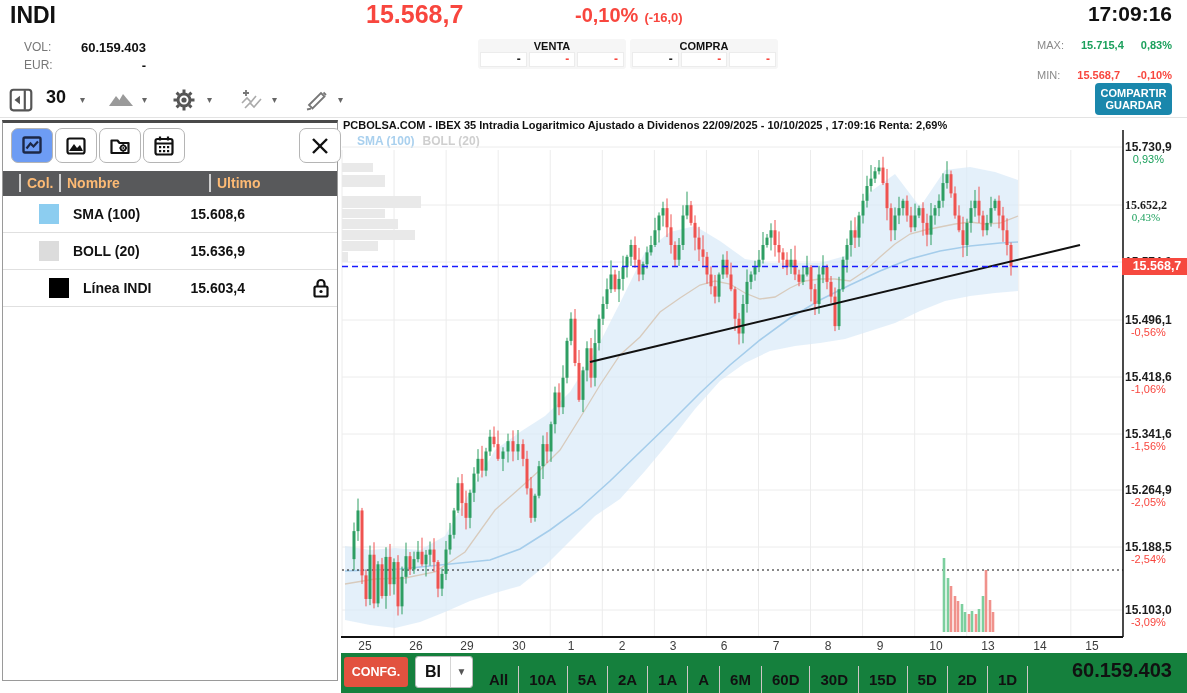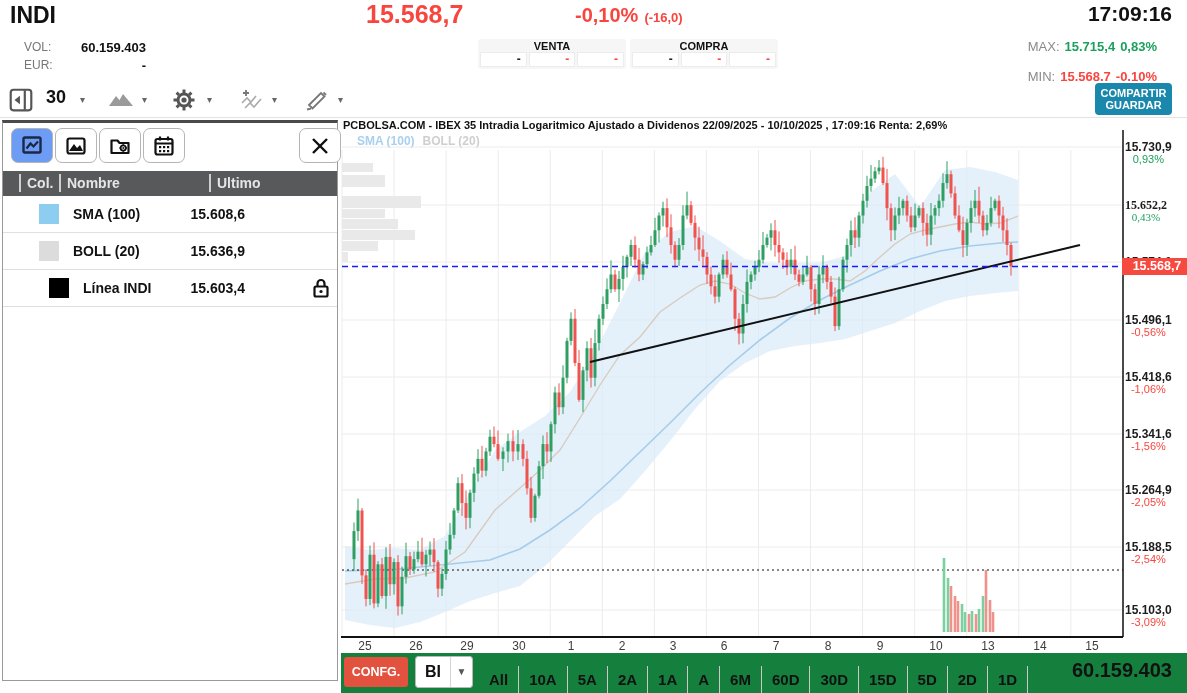--- a/index.html
+++ b/index.html
@@ -9,21 +9,21 @@
 
   
   .top { position:absolute; left:0; top:0; width:1187px; height:81px; background:#fff; }
   .sym { position:absolute; left:10px; top:2px; font-size:23px; font-weight:bold; }
   .kv  { position:absolute; left:8px; font-size:12px; color:#777;margin-left:16px; }
   .kv b{ position:absolute; left:40px; width:82px; text-align:right; color:#111; font-size:13px; }
   .mainprice { position:absolute; left:366px; top:0px; font-size:25px; font-weight:bold; color:#f8463e; }
   .chg { position:absolute; left:575px; top:4px; font-size:20px; font-weight:bold; color:#f8463e; }
   .chg .abs { font-size:13px; margin-left:6px; }
   .clock { position:absolute; right:15px; top:2px; font-size:21px; font-weight:bold; }
-  .mm { position:absolute; right:30px; display:flex; gap:5px; font-size:13px; align-items:baseline; }
+  .mm { position:absolute; right:15px; display:flex; gap:17px; font-size:11px; align-items:baseline; }
   .mm .lbl { color:#8a8a8a; }
   .up   { color:#1ba05c; } .down { color:#f8463e; }
   .ordgrp { position:absolute; top:39px; width:148px; background:#f6f6f6; border-radius:3px; padding:1px 2px 2px 2px; }
   .ordgrp .t { text-align:center; font-size:11px; font-weight:bold; }
   .cells { display:flex; gap:2px; }
   .cells .c { width:47px; height:15px; background:#fff; border:1px solid #ececec;
               font-size:12px; font-weight:bold; text-align:right; padding-right:5px; line-height:13px; color:#222; }
   .cells .c.red { color:#f8463e; }
 
   
@@ -36,21 +36,21 @@
            border:0; border-radius:4px; color:#fff; font-weight:bold; font-size:11px; line-height:12px;
            text-align:center; font-family:"Liberation Sans",sans-serif; }
 
   
   .panel { position:absolute; left:2px; top:120px; width:336px; height:561px; background:#fff;
            border:1px solid #9a9a9a; border-top:3px solid #4a4a4a; }
   .icorow { position:relative; height:44px; padding:5px 8px; }
   .ibtn { position:absolute; top:5px; width:42px; height:35px; background:#fff; border:1.5px solid #b5b5b5;
           border-radius:7px; display:flex; align-items:center; justify-content:center; }
   .ibtn.sel { background:#6d9cf4; }
-  .thead { position:relative; margin-top:4px; height:25px; background:#58595b; color:#e5e5e5;
+  .thead { position:relative; margin-top:4px; height:25px; background:#58595b; color:#fdba74;
            font-size:14px; font-weight:bold; }
   .thead span { position:absolute; top:4px; }
   .thead .bar { position:absolute; top:3px; width:2px; height:18px; background:#cfcfcf; }
   .trow { position:relative; height:37px; border-bottom:1px solid #e0e0e0; font-size:14px; font-weight:bold; }
   .trow .sw { position:absolute; top:8px; width:20px; height:20px; }
   .trow .nm { position:absolute; top:10px; }
   .trow .vl { position:absolute; left:158px; top:10px; width:84px; text-align:right; }
   .trow .lock { position:absolute; left:308px; top:7px; }
 
   

